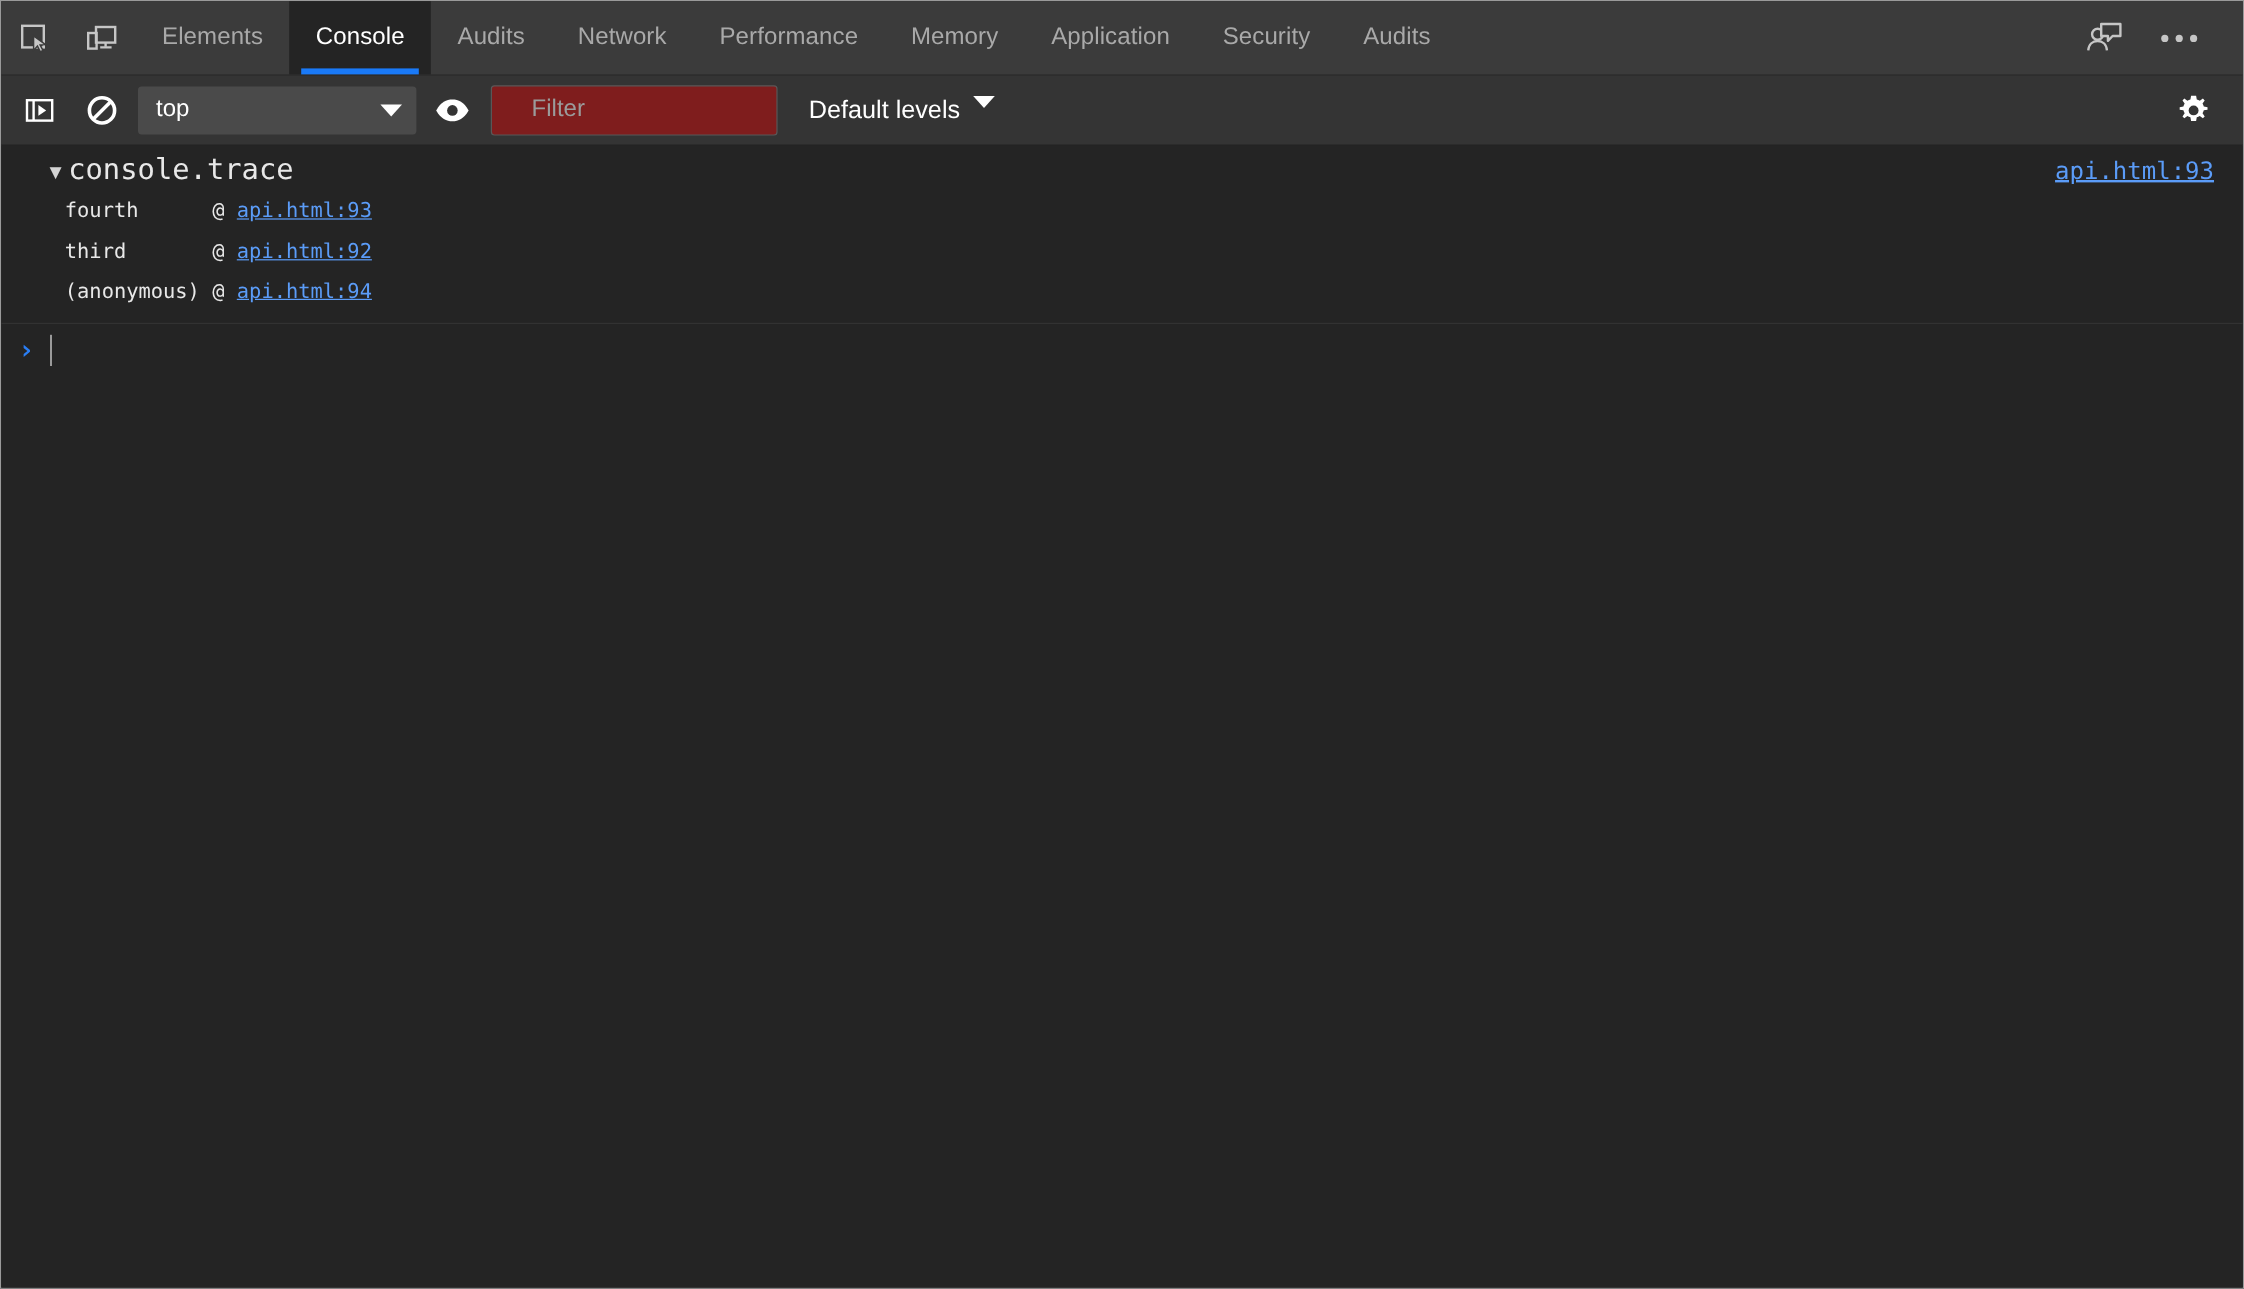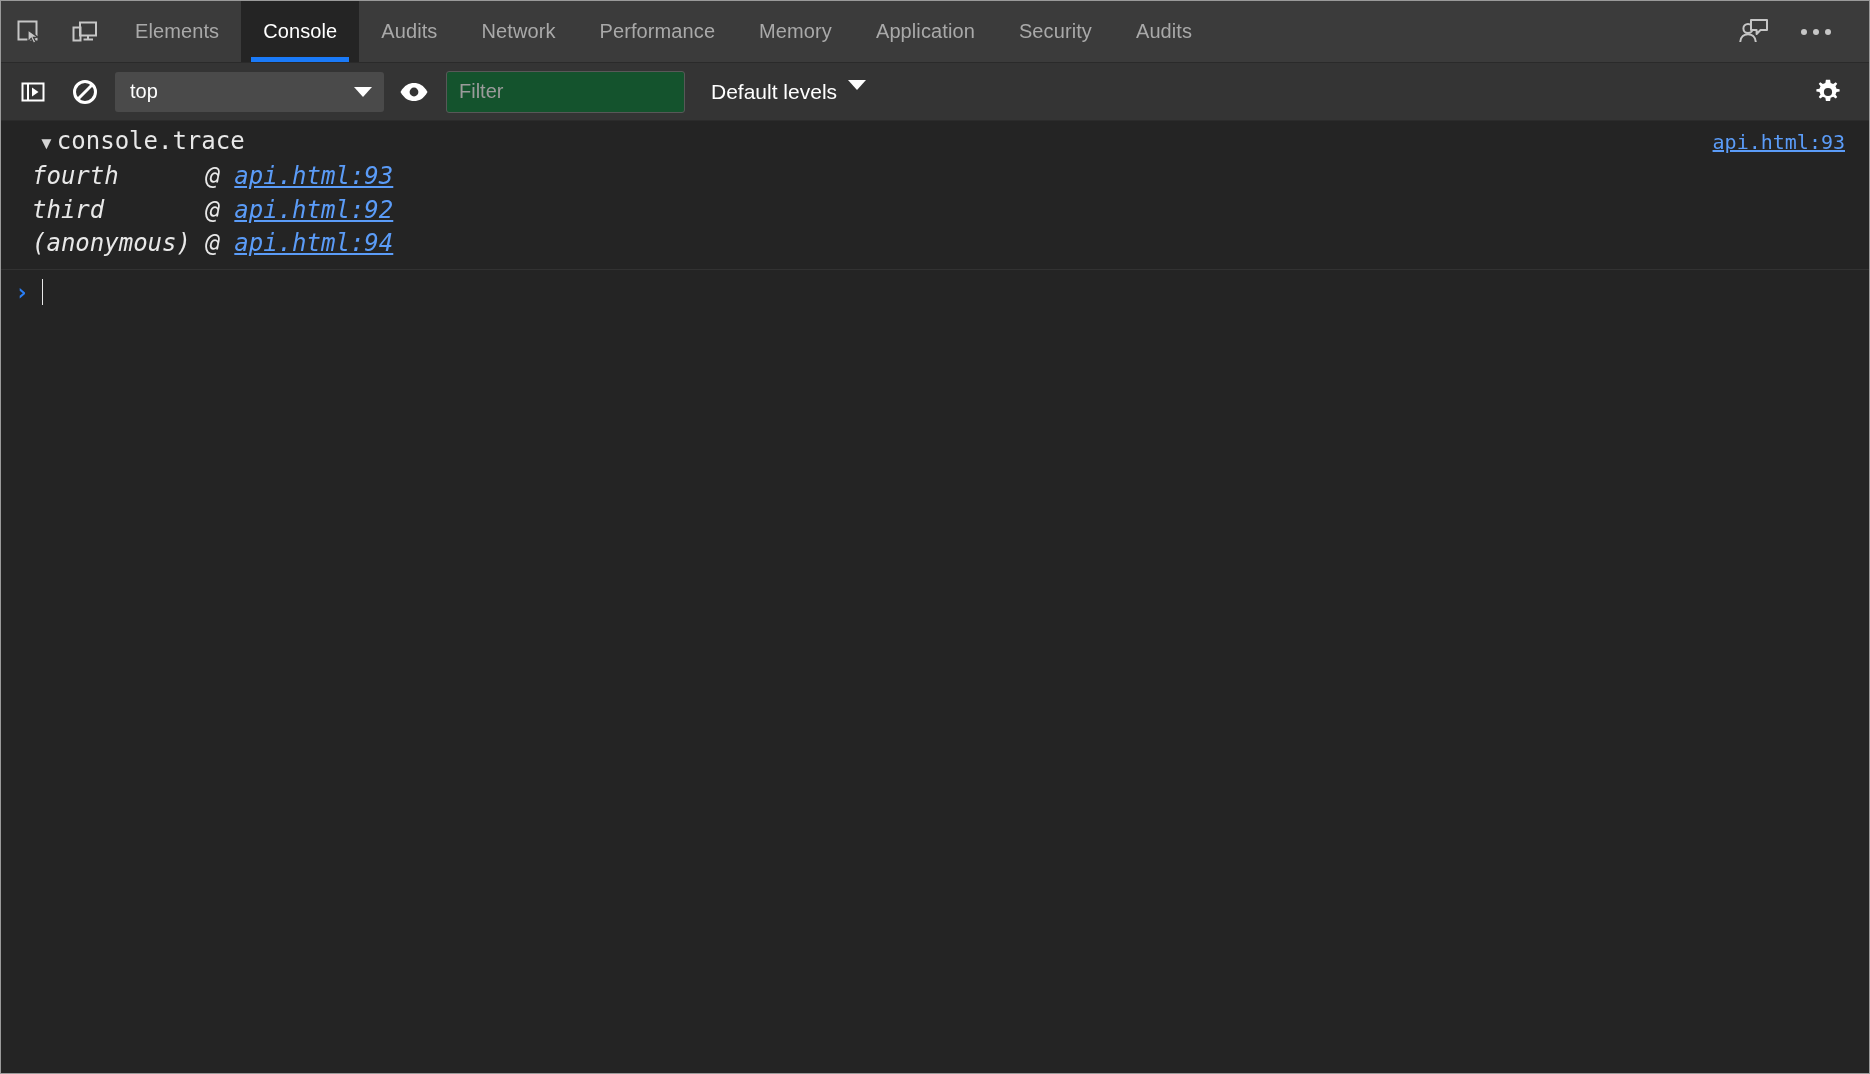--- a/index.html
+++ b/index.html
@@ -109,21 +109,21 @@
   }
   .fb-btn {
     width: 52px;
     height: 52px;
     display: flex;
     align-items: center;
     justify-content: center;
     cursor: pointer;
   }
   #context-select {
-    width: 269px;
+    width: 232px;
     height: 40px;
     background: #4a4a4a;
     border-radius: 3px;
     display: flex;
     align-items: center;
     padding: 0 12px 0 15px;
     margin-left: 4px;
     margin-right: 4px;
     cursor: pointer;
     box-sizing: border-box;
@@ -136,27 +136,28 @@
   }
   .caret {
     width: 0; height: 0;
     border-left: 9px solid transparent;
     border-right: 9px solid transparent;
     border-top: 10px solid #ffffff;
   }
   #filter-input-wrap {
     width: 239px;
     height: 42px;
-    background: #14532d;
+    background: #7f1d1d;
     border: 1px solid #585858;
     border-radius: 3px;
     margin-left: 6px;
     display: flex;
     align-items: center;
     box-sizing: border-box;
+    padding-left: 21px;
   }
   #filter-input {
     width: 100%;
     border: none;
     outline: none;
     background: transparent;
     color: #e8e8e8;
     font-size: 20px;
     font-family: "Liberation Sans", sans-serif;
     padding: 0 12px;
@@ -228,26 +229,25 @@
     text-decoration: underline;
     cursor: pointer;
     white-space: pre;
   }
   .stack {
     margin-top: 5px;
   }
   .stack-frame {
     display: block;
     font-family: "DejaVu Sans Mono", monospace;
-    font-size: 24px;
+    font-size: 17px;
     line-height: 33.5px;
     white-space: pre;
-    padding-left: 31px;
+    padding-left: 53px;
     color: #e8e8e8;
-    font-style: italic;
   }
   .frame-fn { color: #e8e8e8; }
   .frame-at { color: #e8e8e8; }
   .frame-link {
     color: #5b9cf8;
     text-decoration: underline;
     cursor: pointer;
   }
 
   

